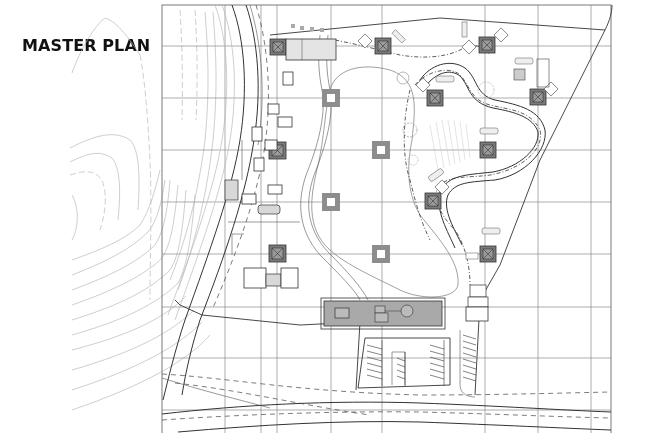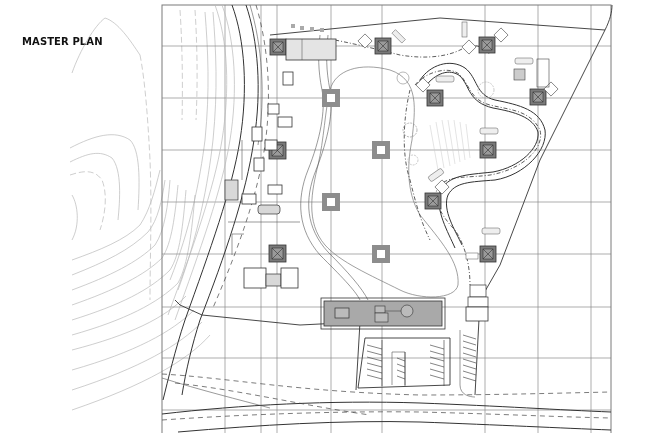--- a/index.html
+++ b/index.html
@@ -1,17 +1,17 @@
 <!DOCTYPE html>
 <html><head>
 <meta charset="utf-8">
 <style>
   html, body { margin: 0; padding: 0; background: #ffffff; }
   body { width: 650px; height: 433px; overflow: hidden; position: relative; font-family: "DejaVu Sans", sans-serif; }
-  .title { position: absolute; left: 22px; top: 36px; font-size: 10px; font-weight: bold; color: #111; letter-spacing: 0.1px; }
+  .title { position: absolute; left: 22px; top: 36px; font-size: 16px; font-weight: bold; color: #111; letter-spacing: 0.1px; }
   svg { position: absolute; left: 0; top: 0; }
   .grid line { stroke: #8a8a8a; stroke-width: 0.7; }
   .frame { fill: none; stroke: #7a7a7a; stroke-width: 1; }
   .contour { fill: none; stroke: #b9b9b9; stroke-width: 0.7; }
   .contour-dash { fill: none; stroke: #b9b9b9; stroke-width: 0.7; stroke-dasharray: 6 3; }
   .road { fill: none; stroke: #333; stroke-width: 1; }
   .road-thin { fill: none; stroke: #555; stroke-width: 0.6; }
   .road-dash { fill: none; stroke: #444; stroke-width: 0.7; stroke-dasharray: 5 4; }
   .dash-dot { fill: none; stroke: #333; stroke-width: 0.8; stroke-dasharray: 4 2 1 2; }
   .bound { fill: none; stroke: #333; stroke-width: 0.9; }

